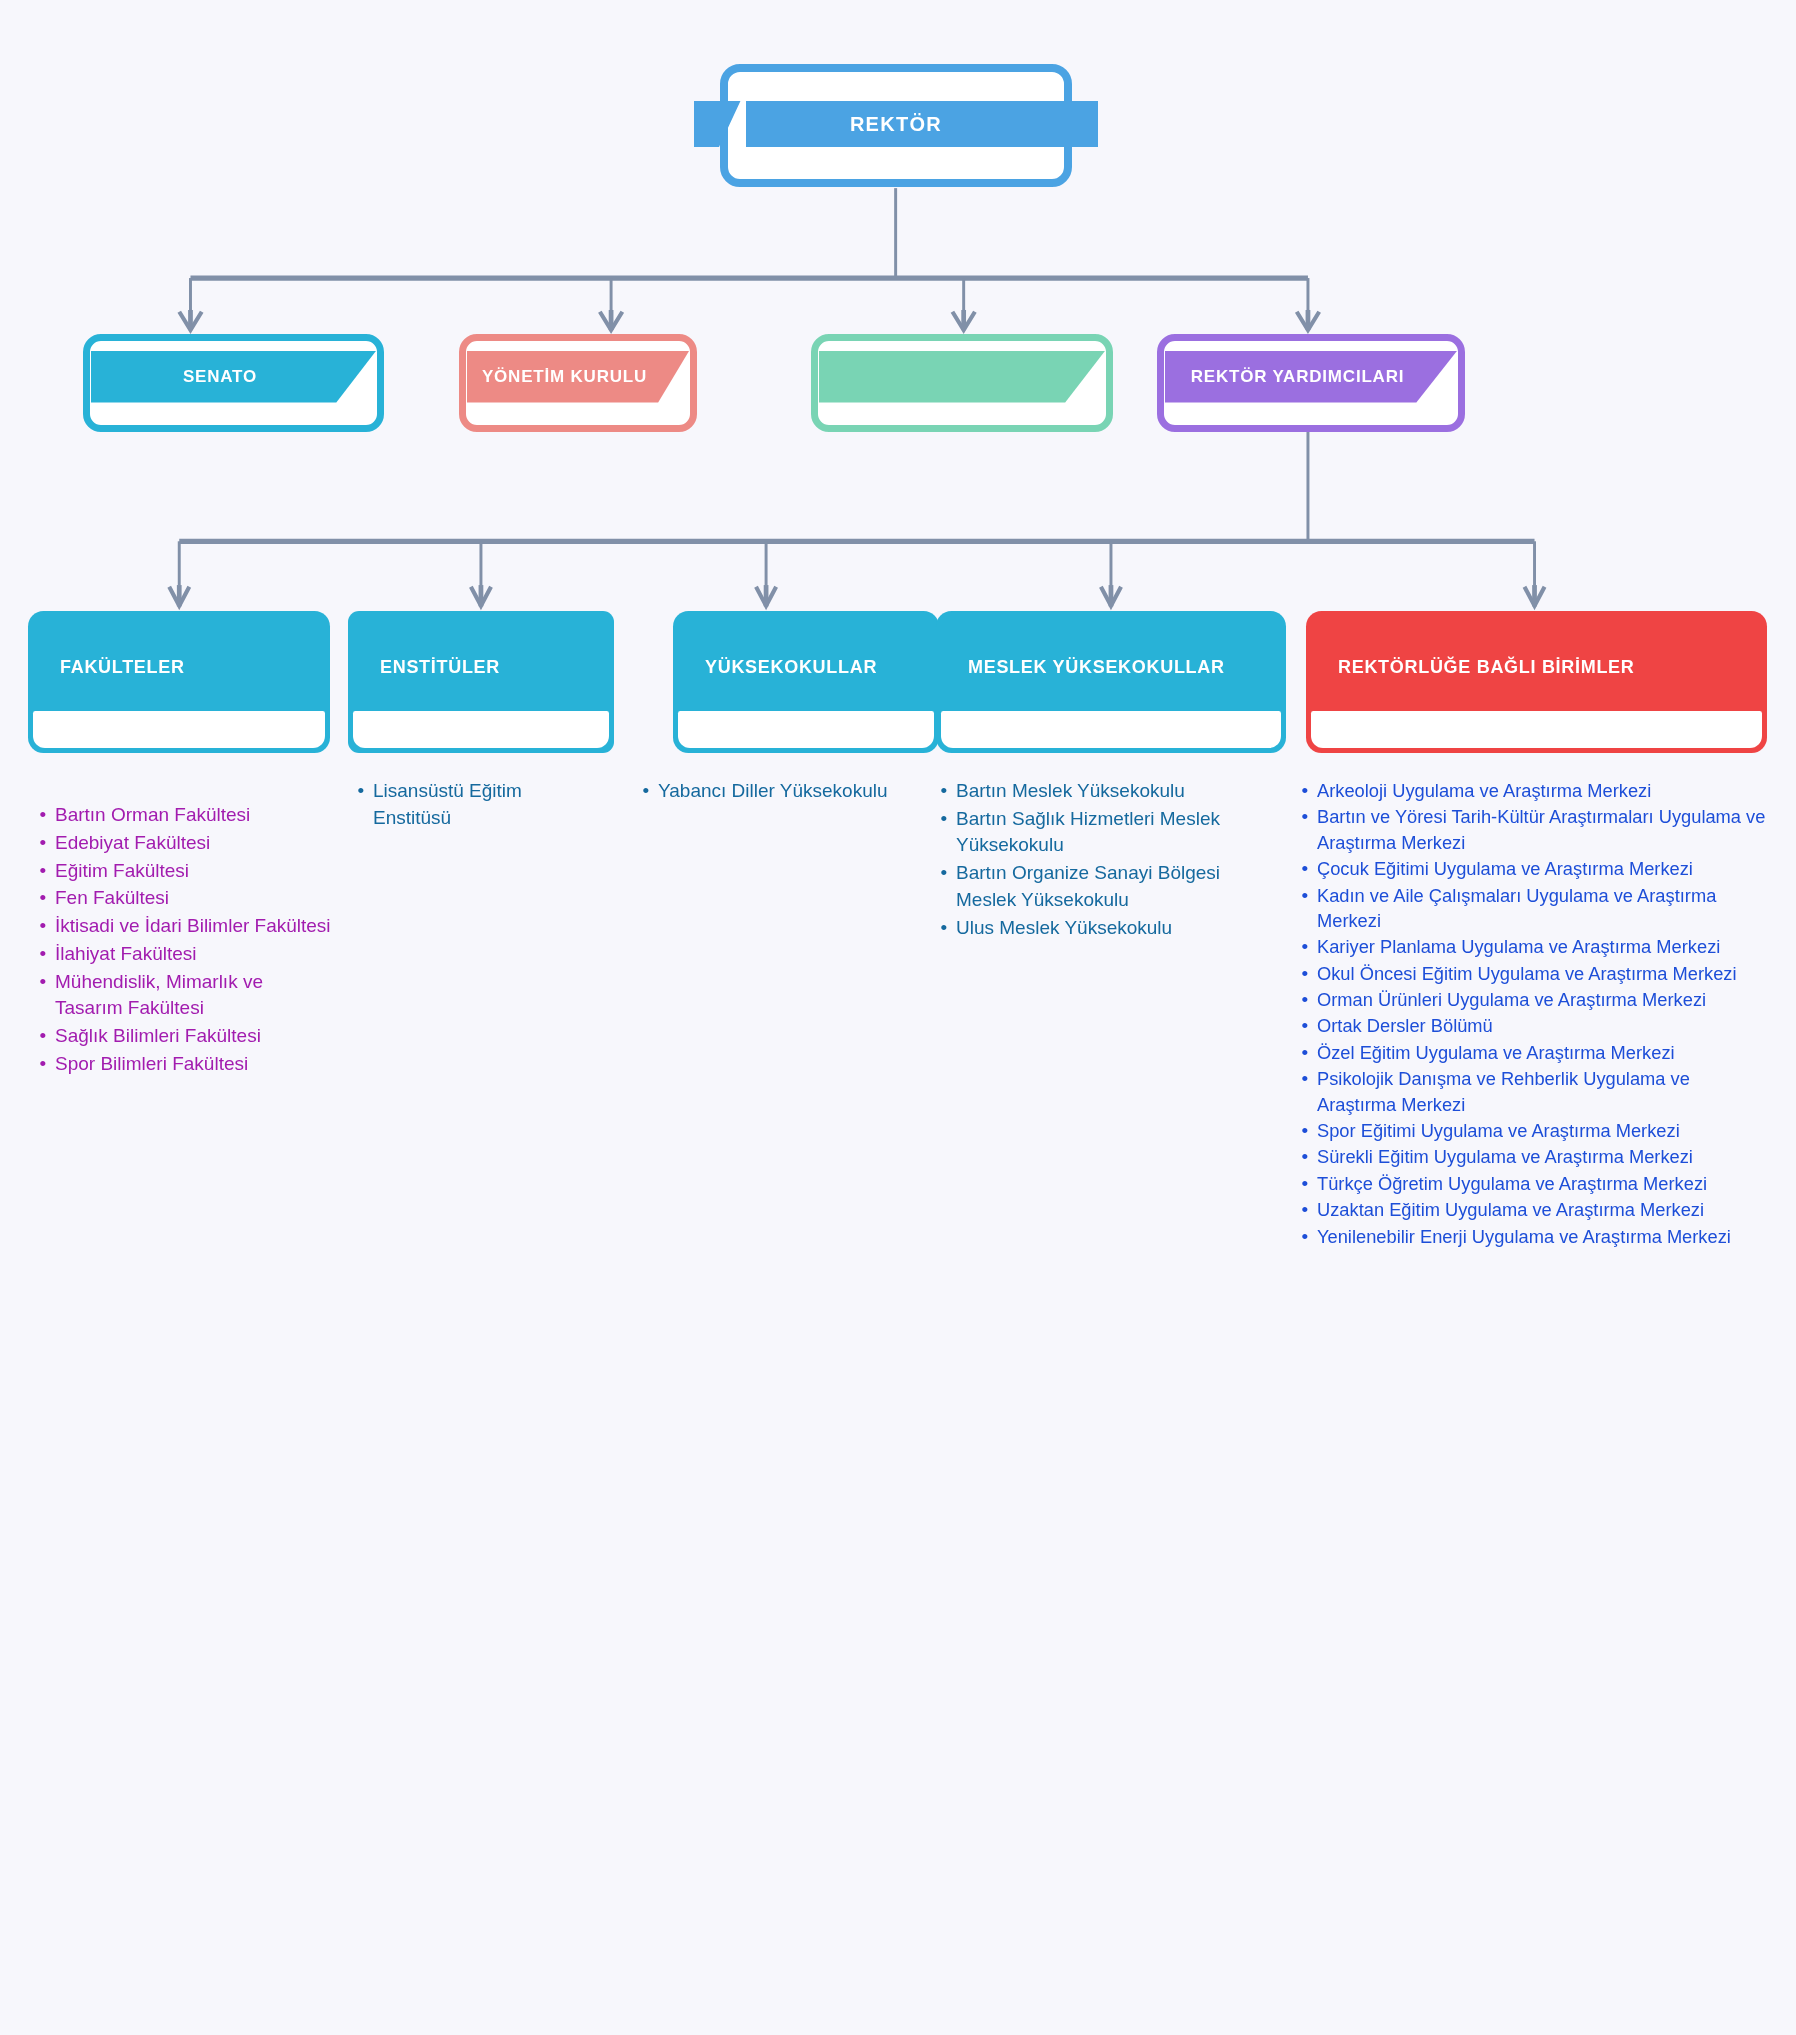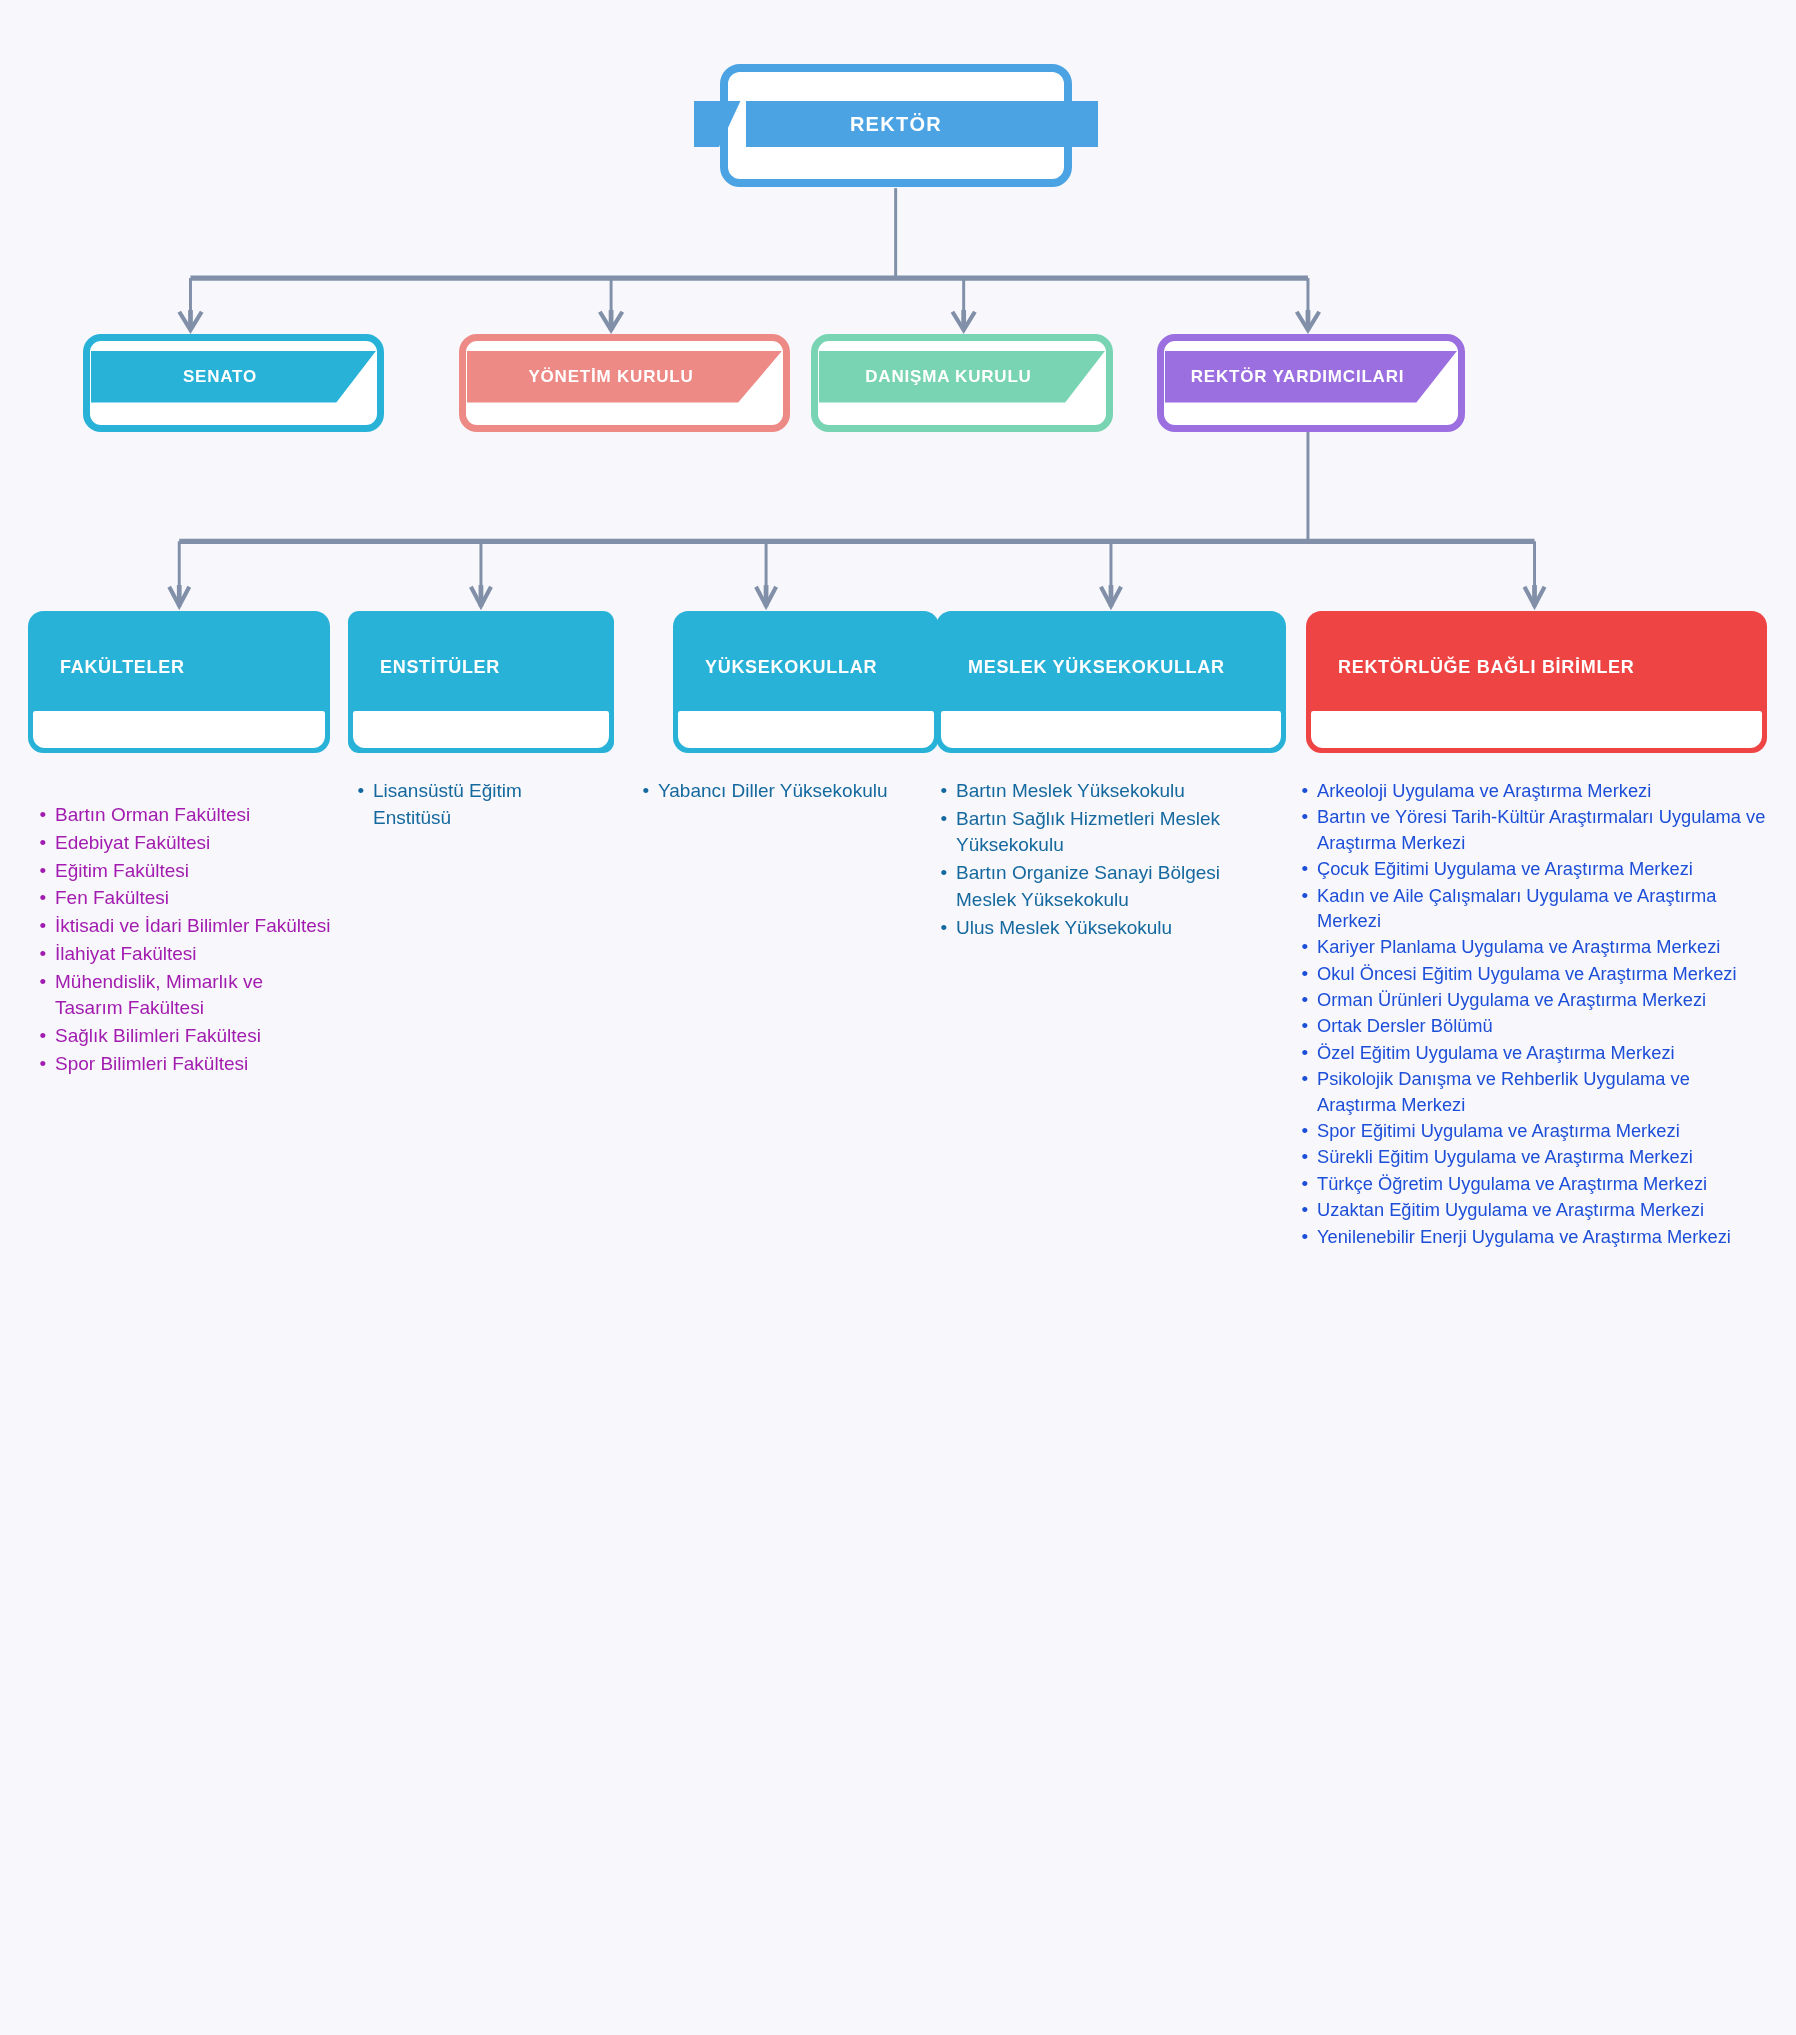--- a/index.html
+++ b/index.html
@@ -102,21 +102,21 @@
     justify-content: center;
     color: #ffffff;
     font-size: 17px;
     font-weight: bold;
     letter-spacing: 0.8px;
     padding-right: 27px;
     z-index: 3;
   }
   
   #n-senato { left: 83px; width: 301px; }
-  #n-yonetim { left: 459px; width: 331px; }
+  #n-yonetim { left: 459px; width: 238px; }
   #n-danisma { left: 811px; width: 302px; }
   #n-rektory { left: 1157px; width: 308px; }
 
   
   .l3-node {
     position: absolute;
     top: 611px;
     height: 142px;
     background: #28b2d7;
     border-radius: 15.4px;
@@ -258,21 +258,20 @@
 
   <div class="l2-node" id="n-yonetim">
     <div class="l2-shell" style="border-color:#ed8a85"></div>
     <div class="l2-band" style="background:#ed8a85"></div>
     <div class="l2-label">YÖNETİM KURULU</div>
   </div>
 
   <div class="l2-node" id="n-danisma">
     <div class="l2-shell" style="border-color:#79d4b4"></div>
     <div class="l2-band" style="background:#79d4b4"></div>
-    <div class="l2-label">DANIŞMA KURULU</div>
   </div>
 
   <div class="l2-node" id="n-rektory">
     <div class="l2-shell" style="border-color:#9b6fe0"></div>
     <div class="l2-band" style="background:#9b6fe0"></div>
     <div class="l2-label">REKTÖR YARDIMCILARI</div>
   </div>
 
   <div class="l3-node" id="c-fakulteler" style="background: rgb(40, 178, 215);">
     <div class="l3-label">FAKÜLTELER</div>

